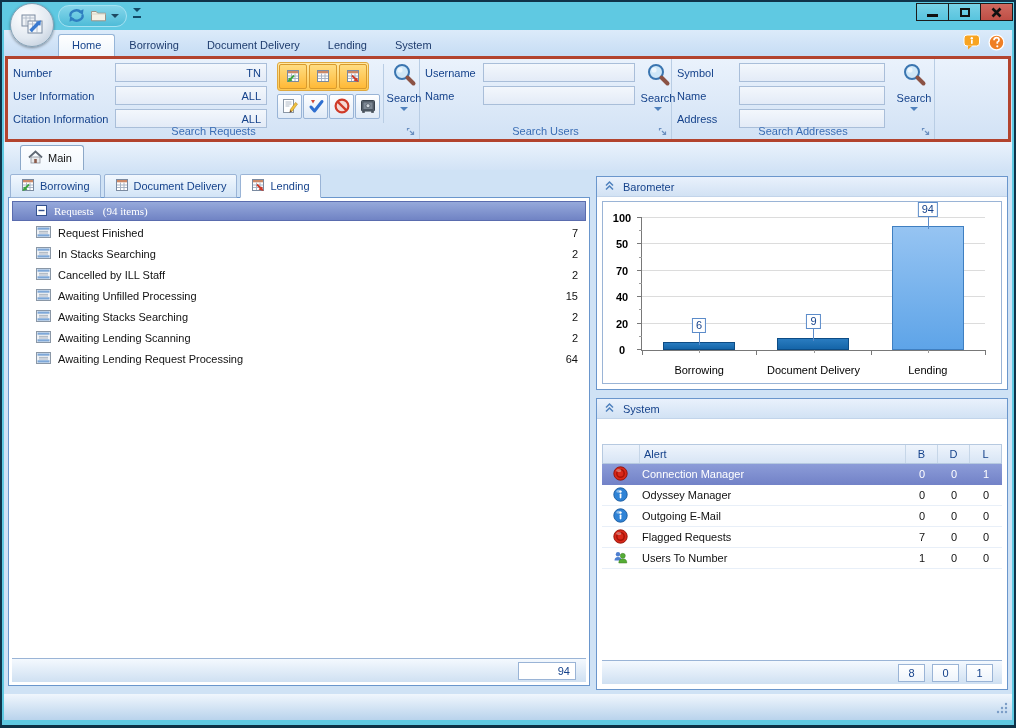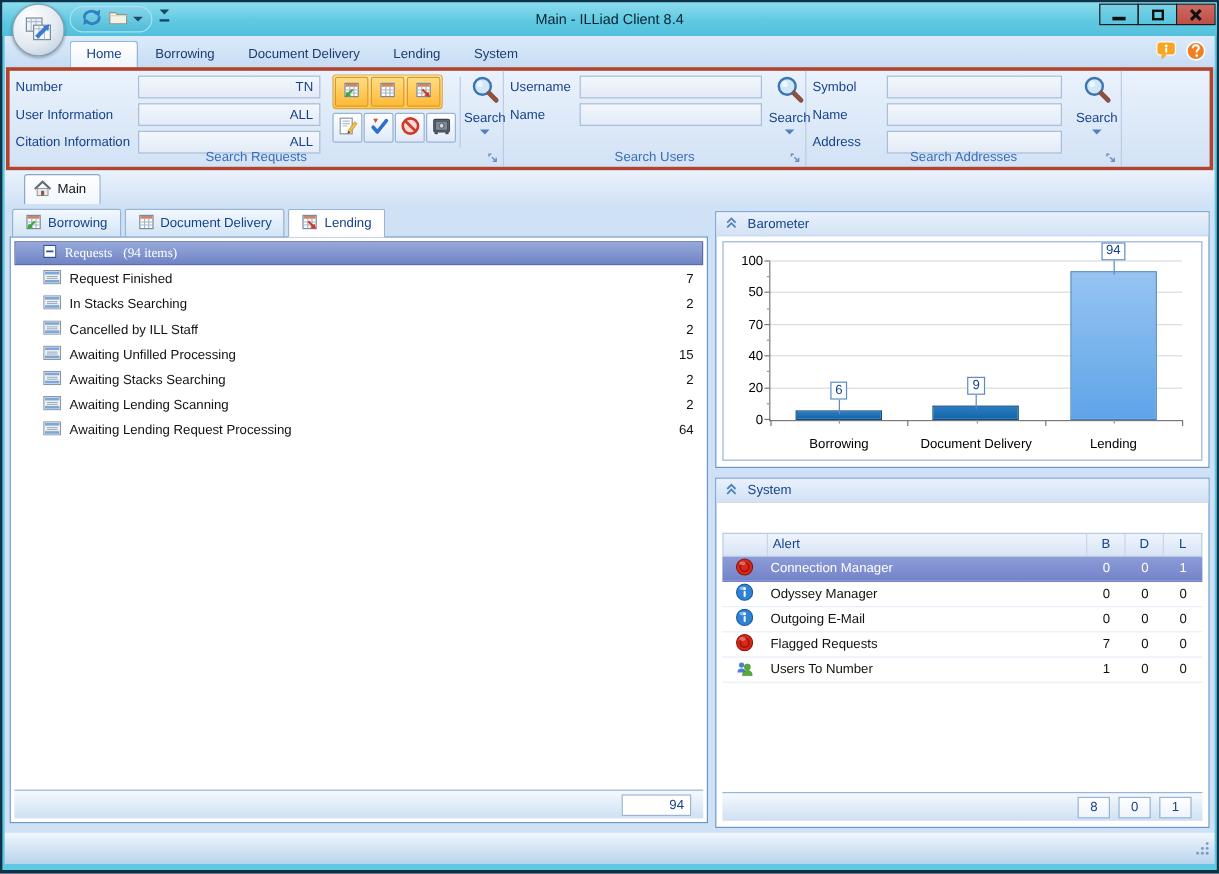--- a/index.html
+++ b/index.html
@@ -110,21 +110,21 @@
   .baro-panel { left:592px; top:6px; right:4px; height:214px; }
   .sys-panel  { left:592px; top:228px; right:4px; height:292px; }
   .panel-header { position:absolute; left:0; right:0; top:0; height:20px;
                   background:linear-gradient(#e9f1fc,#d2e2f4); border-bottom:1px solid #c2d4ea;
                   display:flex; align-items:center; gap:7px; padding:0 6px; color:#15428b; }
 
   .chart-area { position:absolute; left:5px; right:5px; top:24px; bottom:5px; border:1px solid #9ab4d6; background:#fff; }
   .plot { position:absolute; left:38px; right:16px; top:16px; bottom:32px;
           border-left:1px solid #787878; border-bottom:1px solid #787878; }
   .gridline { position:absolute; left:0; right:0; height:1px; background:#dcdcdc; }
-  .ylab { position:absolute; left:-34px; width:28px; text-align:right; color:#000; }
+  .ylab { position:absolute; left:-34px; width:28px; text-align:center; color:#000;font-weight:bold; }
   .ytick  { position:absolute; left:-5px; width:5px; height:1px; background:#787878; }
   .ytickm { position:absolute; left:-3px; width:3px; height:1px; background:#9a9a9a; }
   .xtick  { position:absolute; bottom:-5px; width:1px; height:5px; background:#787878; }
   .xtickm { position:absolute; bottom:-3px; width:1px; height:3px; background:#9a9a9a; }
   .slot { position:absolute; bottom:0; top:0; }
   .bar { position:absolute; left:50%; transform:translateX(-50%); bottom:0; width:72px; }
   .stem { position:absolute; left:50%; width:1px; background:#5b8bc9; height:12px; }
   .vlabel { position:absolute; left:50%; transform:translateX(-50%); background:#fff;
             border:1px solid #5b8bc9; color:#15428b; padding:0 3px; height:15px; line-height:13px; }
   .xlabel { position:absolute; bottom:-26px; text-align:center; color:#000; }
@@ -148,23 +148,20 @@
   
   .statusbar { position:absolute; left:4px; right:4px; top:694px; height:26px;
                background:linear-gradient(#f0f6fd,#b9d3ec); }
   .grip { position:absolute; right:4px; bottom:4px; }
 </style>
 </head>
 <body>
 
 <div class="window">
 
-  <div class="titlebar">
-    <div class="title-text">Main - ILLiad Client 8.4</div>
-  </div>
   <div class="app-btn">
     <span id="app-icon-slot"><svg width="28" height="28" viewBox="0 0 28 28">
           <rect x="4" y="5" width="13" height="11" fill="#eef2f6" stroke="#7a8aa0"></rect>
           <path d="M4 8 H17 M8 5 V16 M12 5 V16" stroke="#a8b4c4" stroke-width="0.8"></path>
           <rect x="10" y="11" width="14" height="12" fill="#f4f7fa" stroke="#7a8aa0"></rect>
           <path d="M10 14 H24 M14.5 11 V23 M19 11 V23" stroke="#a8b4c4" stroke-width="0.8"></path>
           <path d="M12.5 21 L20.5 13" stroke="#3a7ad0" stroke-width="3.4"></path>
           <polygon points="23,10.5 22.2,16 17.8,11.8" fill="#3a7ad0"></polygon>
         </svg></span>
   </div>

